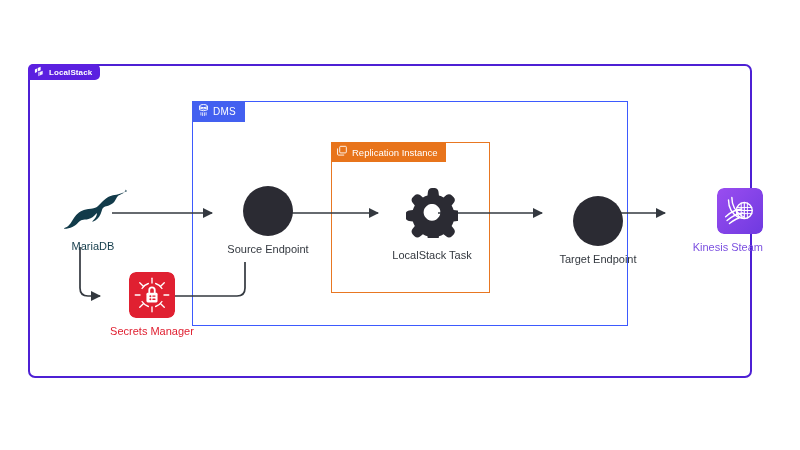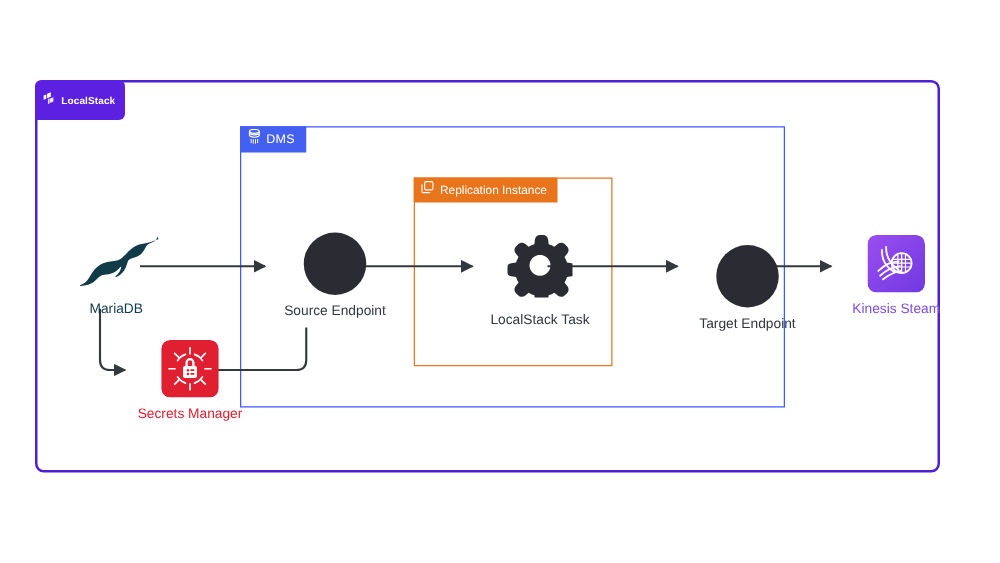--- a/index.html
+++ b/index.html
@@ -32,21 +32,21 @@
     height: 314px;
     border: 2px solid #4d20d4;
     border-radius: 7px;
     box-sizing: border-box;
     background: transparent;
   }
   .localstack-badge {
     position: absolute;
     left: 28px;
     top: 64px;
-    height: 32px;
+    height: 16px;
     padding: 0 8px 0 6px;
     background: #5b20e0;
     border-radius: 5px 5px 5px 0;
     display: flex;
     align-items: center;
     gap: 4px;
     box-sizing: border-box;
     z-index: 6;
   }
   .localstack-badge .lbl {
@@ -149,21 +149,21 @@
     height: 46px;
     border-radius: 7px;
     display: block;
   }
 
   
   #node-mariadb     { left: 50px;  top: 189px; width: 86px; }
   #node-source      { left: 218px; top: 186px; width: 100px; justify-content: flex-end; }
   #node-task        { left: 382px; top: 186px; width: 100px; }
   #node-target      { left: 548px; top: 196px; width: 100px; }
-  #node-kinesis     { left: 671px; top: 188px; width: 92px; }
+  #node-kinesis     { left: 671px; top: 188px; width: 92px; align-items: flex-end; }
   #node-secrets     { left: 106px; top: 272px; width: 92px; }
 
   #node-mariadb  .node-label,
   #node-source   .node-label,
   #node-task     .node-label,
   #node-target   .node-label,
   #node-kinesis  .node-label,
   #node-secrets  .node-label { position: relative; }
 
   

